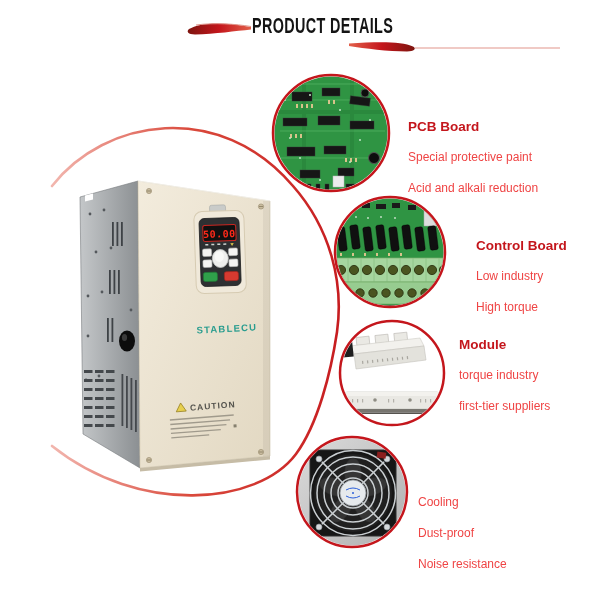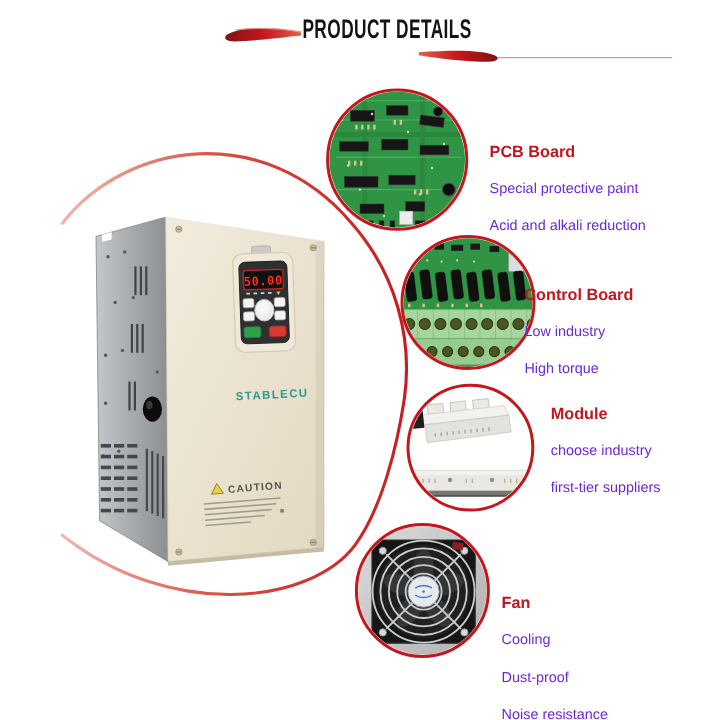--- a/index.html
+++ b/index.html
@@ -4,21 +4,21 @@
 <style>
   html,body{margin:0;padding:0;background:#fff;}
   .page{position:relative;width:600px;height:600px;background:#ffffff;overflow:hidden;
         font-family:"Liberation Sans",sans-serif;}
   .decor-svg{position:absolute;left:0;top:0;z-index:1;}
   .header-title{position:absolute;left:252px;top:13px;z-index:6;
         font-size:20px;font-weight:bold;color:#141414;letter-spacing:0.5px;
         transform:scaleX(0.72) scaleY(1.12);transform-origin:left top;white-space:nowrap;}
   .section-block{position:absolute;z-index:6;}
   .section-title{font-size:13.5px;font-weight:bold;color:#C4161C;margin:16px 0 4px 0;}
-  .section-line{font-size:12px;color:#6d28d9;line-height:15px;margin-top:16px;}
+  .section-line{font-size:12px;color:#ef4444;line-height:15px;margin-top:16px;}
 </style>
 </head>
 <body>
 
 <div class="page">
 
   <svg class="decor-svg" width="600" height="600" viewBox="0 0 600 600">
     <defs>
       <linearGradient id="gArc" x1="52" y1="300" x2="360" y2="300" gradientUnits="userSpaceOnUse">
         <stop offset="0" stop-color="#f2b6ae"></stop>
@@ -440,32 +440,31 @@
   </svg>
 
   <div class="header-title">PRODUCT DETAILS</div>
 
   <div class="section-block" style="left:408px;top:103px;width:150px">
     <div class="section-title">PCB Board</div>
     <div class="section-line">Special protective paint</div>
     <div class="section-line">Acid and alkali reduction</div>
   </div>
 
-  <div class="section-block" style="left:437px;top:222px;width:112px">
+  <div class="section-block" style="left:476px;top:222px;width:112px">
     <div class="section-title">Control Board</div>
     <div class="section-line">Low industry</div>
     <div class="section-line">High torque</div>
   </div>
 
   <div class="section-block" style="left:459px;top:321px;width:130px">
     <div class="section-title">Module</div>
-    <div class="section-line">choose industry</div>
+    <div class="section-line">torque industry</div>
     <div class="section-line">first-tier suppliers</div>
   </div>
 
   <div class="section-block" style="left:418px;top:479px;width:140px">
-    <div class="section-title">Fan</div>
     <div class="section-line">Cooling</div>
     <div class="section-line">Dust-proof</div>
     <div class="section-line">Noise resistance</div>
   </div>
 
 </div>
 
 </body></html>

